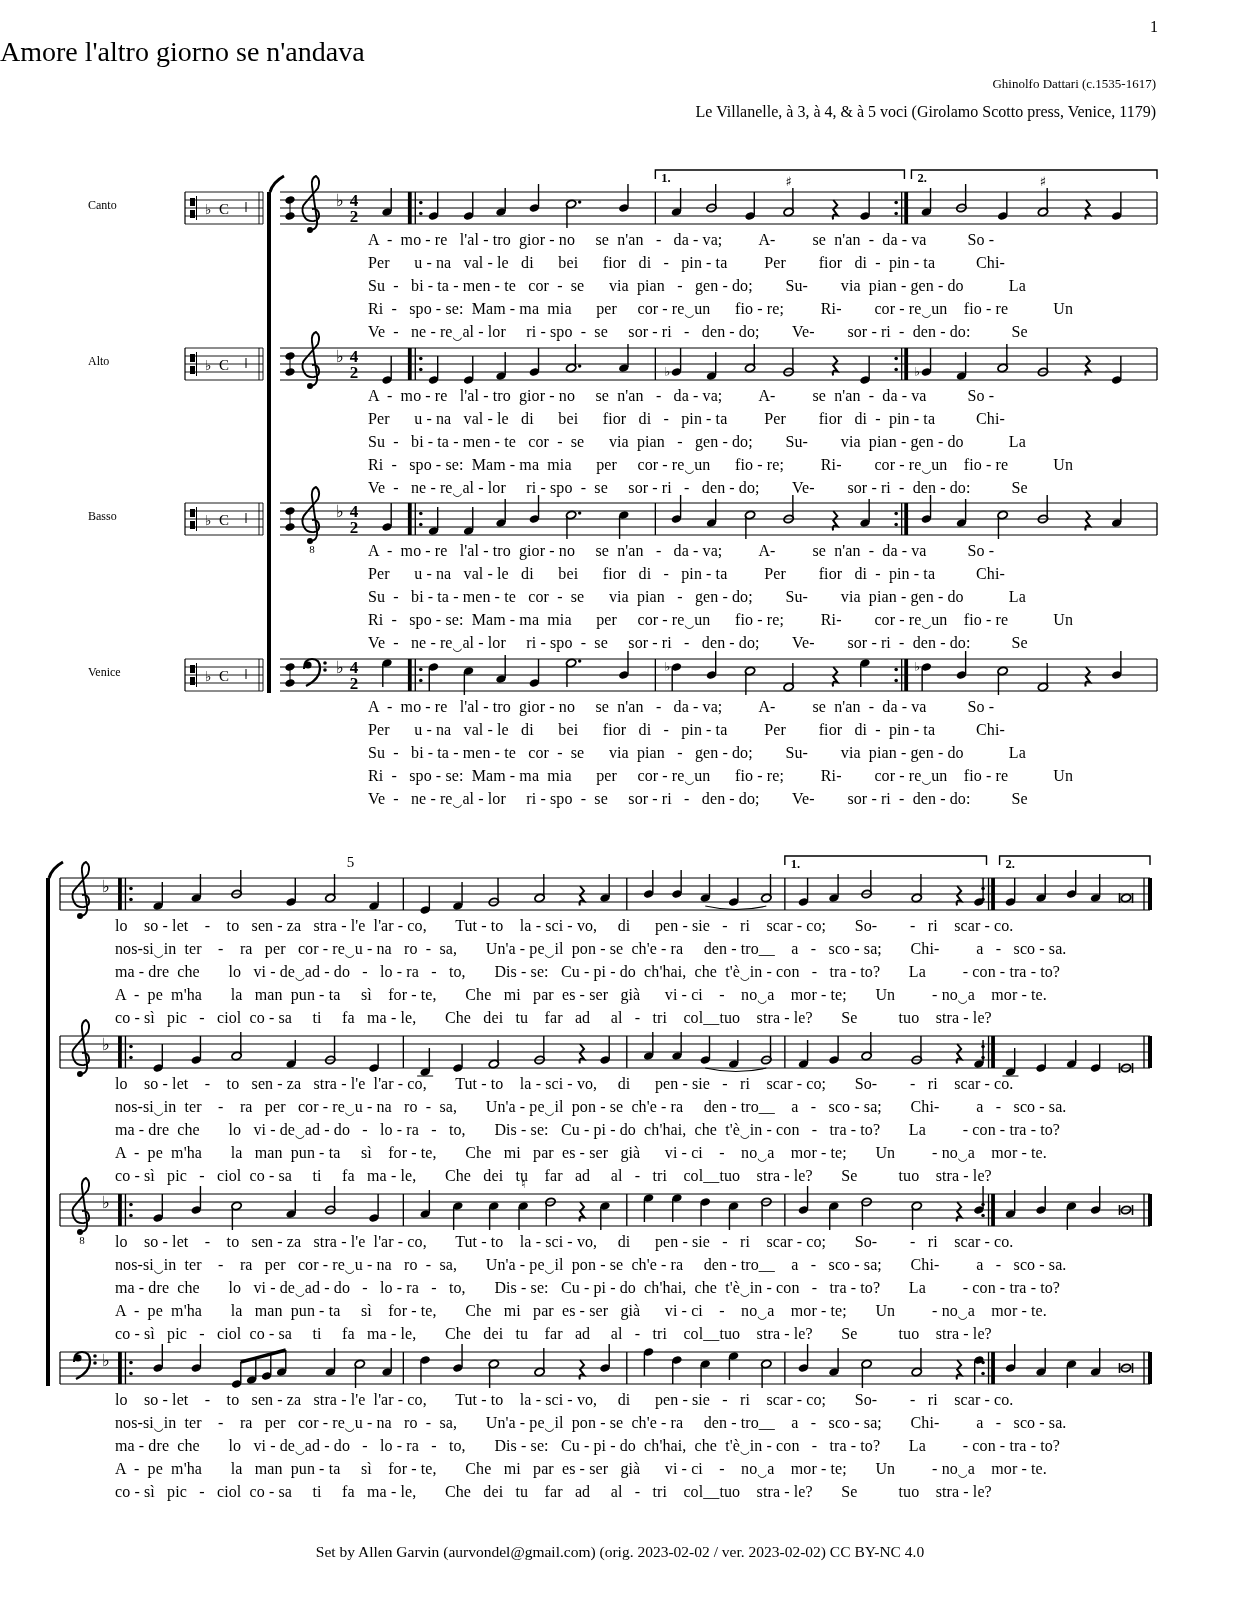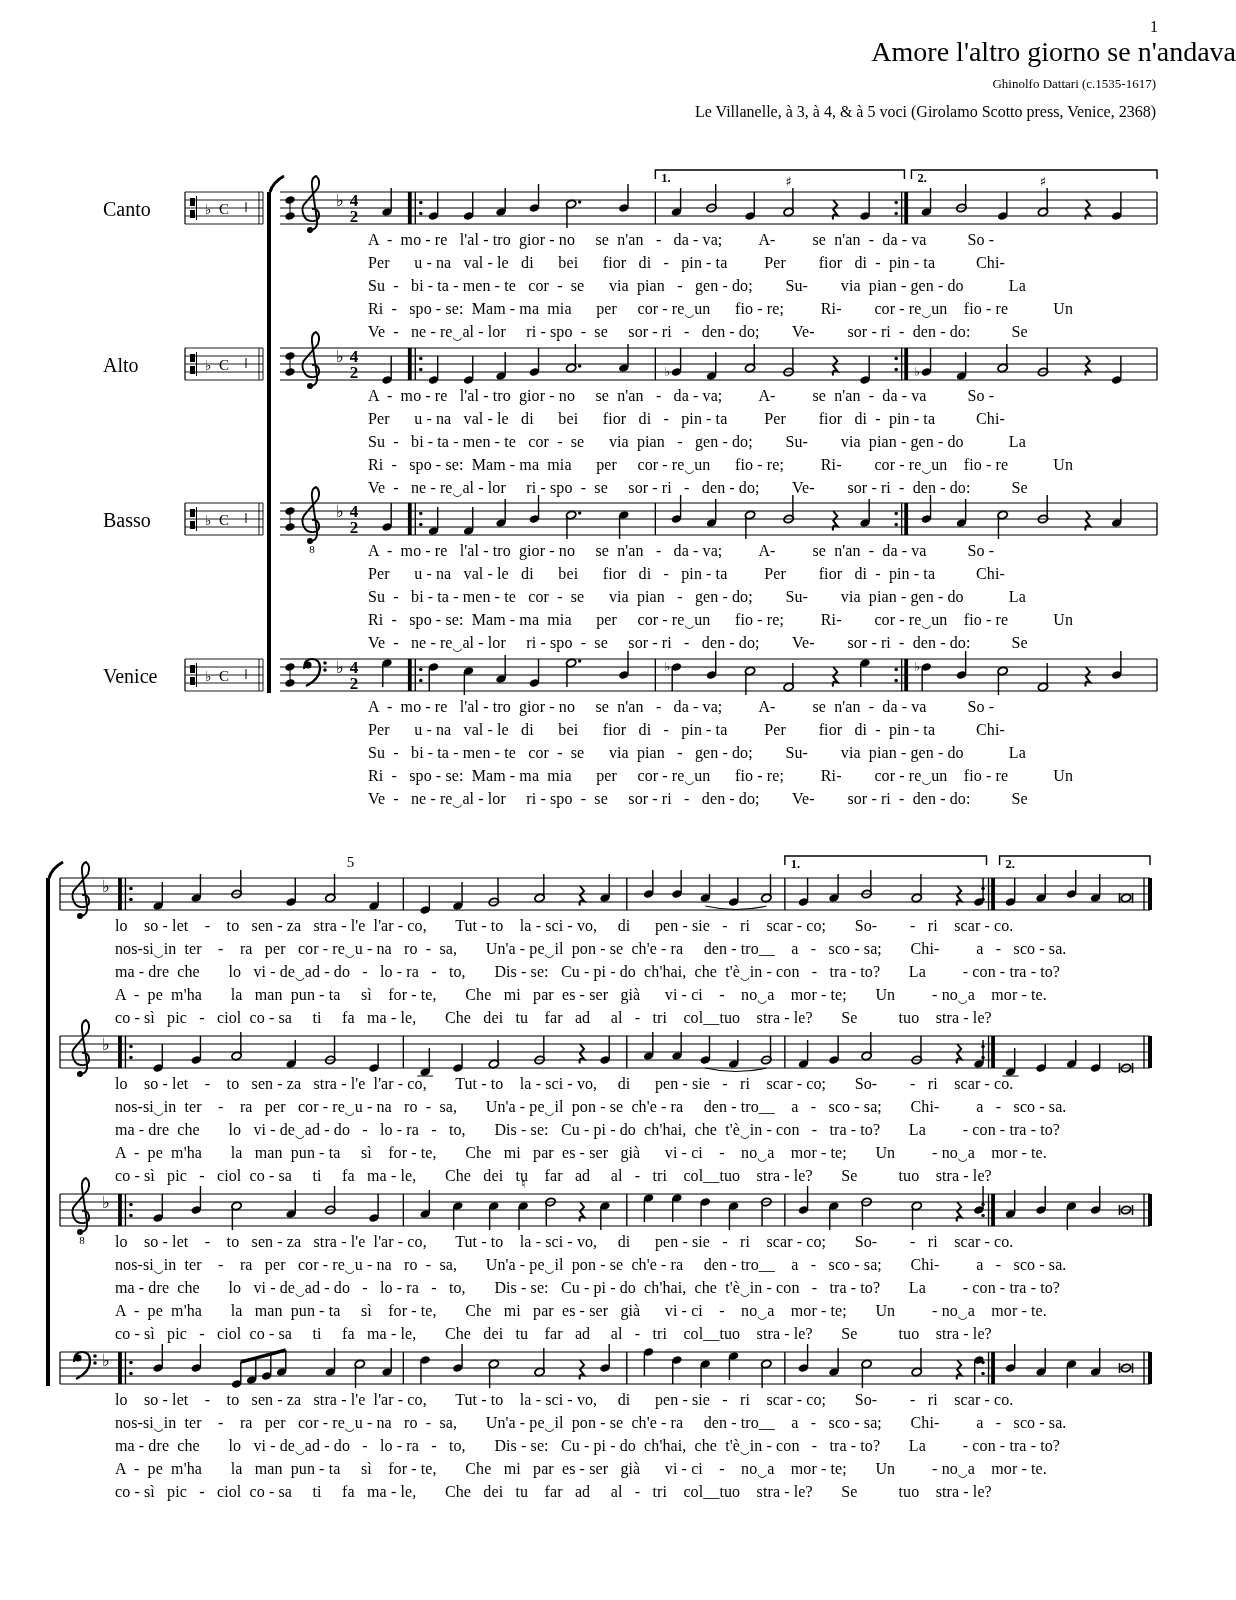--- a/index.html
+++ b/index.html
@@ -1,36 +1,36 @@
 <!DOCTYPE html>
 <html><head>
 <meta charset="utf-8">
 <style>
   html,body{margin:0;padding:0;background:#ffffff;}
   .page{position:relative;width:1236px;height:1600px;background:#ffffff;overflow:hidden;
         font-family:"Liberation Serif","DejaVu Serif",serif;color:#000;}
   .page-number{position:absolute;top:18px;right:78px;font-size:16px;}
-  .title{position:absolute;top:36px;left:0;width:100%;text-align:right;font-size:28px;}
+  .title{position:absolute;top:36px;left:0;width:100%;text-align:left;font-size:28px;}
   .composer{position:absolute;top:76px;right:80px;font-size:13px;}
   .source-line{position:absolute;top:103px;right:80px;font-size:16px;}
   .source-title{}
   .footer{position:absolute;top:1543px;left:70px;width:1100px;text-align:center;font-size:15.5px;}
-  .voice-label{position:absolute;font-size:20px;margin-left:15px;}
+  .voice-label{position:absolute;font-size:12px;}
   .measure-number{position:absolute;font-size:15px;}
   .lyric-line{position:absolute;font-size:16px;white-space:pre;letter-spacing:0.1px;line-height:23px;}
   svg{position:absolute;overflow:visible;}
 </style>
 </head>
 <body>
 
 <div class="page">
   <div class="page-number">1</div>
   <div class="title">Amore l'altro giorno se n'andava</div>
   <div class="composer">Ghinolfo Dattari (c.1535-1617)</div>
-  <div class="source-line"><span class="source-title">Le Villanelle, à 3, à 4, &amp; à 5 voci</span><span> (Girolamo Scotto press, Venice, 2368)</span></div>
+  <div class="source-line"><span class="source-title">Le Villanelle, à 3, à 4, &amp; à 5 voci</span><span> (Girolamo Scotto press, Venice, 1179)</span></div>
 
   <div id="score-root">
       <svg width="1160" height="600" style="left: 40px; top: 150px;">
         <line x1="229" y1="42" x2="229" y2="543" stroke="#000" stroke-width="4"></line>
         <path d="M230,42 Q233,32 244,26" fill="none" stroke="#000" stroke-width="3"></path>
         <path d="M615.356,29 L615.356,20 L864.424,20 L864.424,29" fill="none" stroke="#000" stroke-width="1.4"></path>
         <text x="621.356" y="32" font-size="12.5" font-family="&quot;Liberation Serif&quot;,&quot;DejaVu Serif&quot;,serif" font-weight="bold" text-anchor="start" fill="#000">1.</text>
         <path d="M871.4399999999999,29 L871.4399999999999,20 L1117,20 L1117,29" fill="none" stroke="#000" stroke-width="1.4"></path>
         <text x="877.4399999999999" y="32" font-size="12.5" font-family="&quot;Liberation Serif&quot;,&quot;DejaVu Serif&quot;,serif" font-weight="bold" text-anchor="start" fill="#000">2.</text>
         <g>
@@ -728,13 +728,14 @@
       <div class="lyric-line" style="left: 115px; top: 1299px;">A  -  pe  m'ha       la   man  pun - ta     sì    for - te,       Che   mi   par  es - ser   già      vi - ci    -    no‿a    mor - te;       Un         - no‿a    mor - te.</div>
       <div class="lyric-line" style="left: 115px; top: 1322px;">co - sì   pic   -   ciol  co - sa     ti     fa   ma - le,       Che   dei   tu    far   ad     al   -   tri    col__tuo    stra - le?       Se          tuo    stra - le?</div>
       <div class="lyric-line" style="left: 115px; top: 1388px;">lo    so - let    -    to   sen - za   stra - l'e  l'ar - co,       Tut - to    la - sci - vo,     di      pen - sie   -   ri    scar - co;       So-        -   ri    scar - co.</div>
       <div class="lyric-line" style="left: 115px; top: 1411px;">nos-si‿in  ter    -    ra   per   cor - re‿u - na   ro  -  sa,       Un'a - pe‿il  pon - se  ch'e - ra     den - tro__    a   -   sco - sa;       Chi-         a   -   sco - sa.</div>
       <div class="lyric-line" style="left: 115px; top: 1434px;">ma - dre  che       lo   vi - de‿ad - do   -   lo - ra   -   to,       Dis - se:   Cu - pi - do  ch'hai,  che  t'è‿in - con   -   tra - to?       La         - con - tra - to?</div>
       <div class="lyric-line" style="left: 115px; top: 1457px;">A  -  pe  m'ha       la   man  pun - ta     sì    for - te,       Che   mi   par  es - ser   già      vi - ci    -    no‿a    mor - te;       Un         - no‿a    mor - te.</div>
       <div class="lyric-line" style="left: 115px; top: 1480px;">co - sì   pic   -   ciol  co - sa     ti     fa   ma - le,       Che   dei   tu    far   ad     al   -   tri    col__tuo    stra - le?       Se          tuo    stra - le?</div>
       <div class="measure-number" style="left: 346.67px; top: 854px;">5</div>
     </div>
 
+  <div class="footer">Set by Allen Garvin (aurvondel@gmail.com) (orig. 2023-02-02 / ver. 2023-02-02) CC BY-NC 4.0</div>
 </div>
 
 </body></html>

